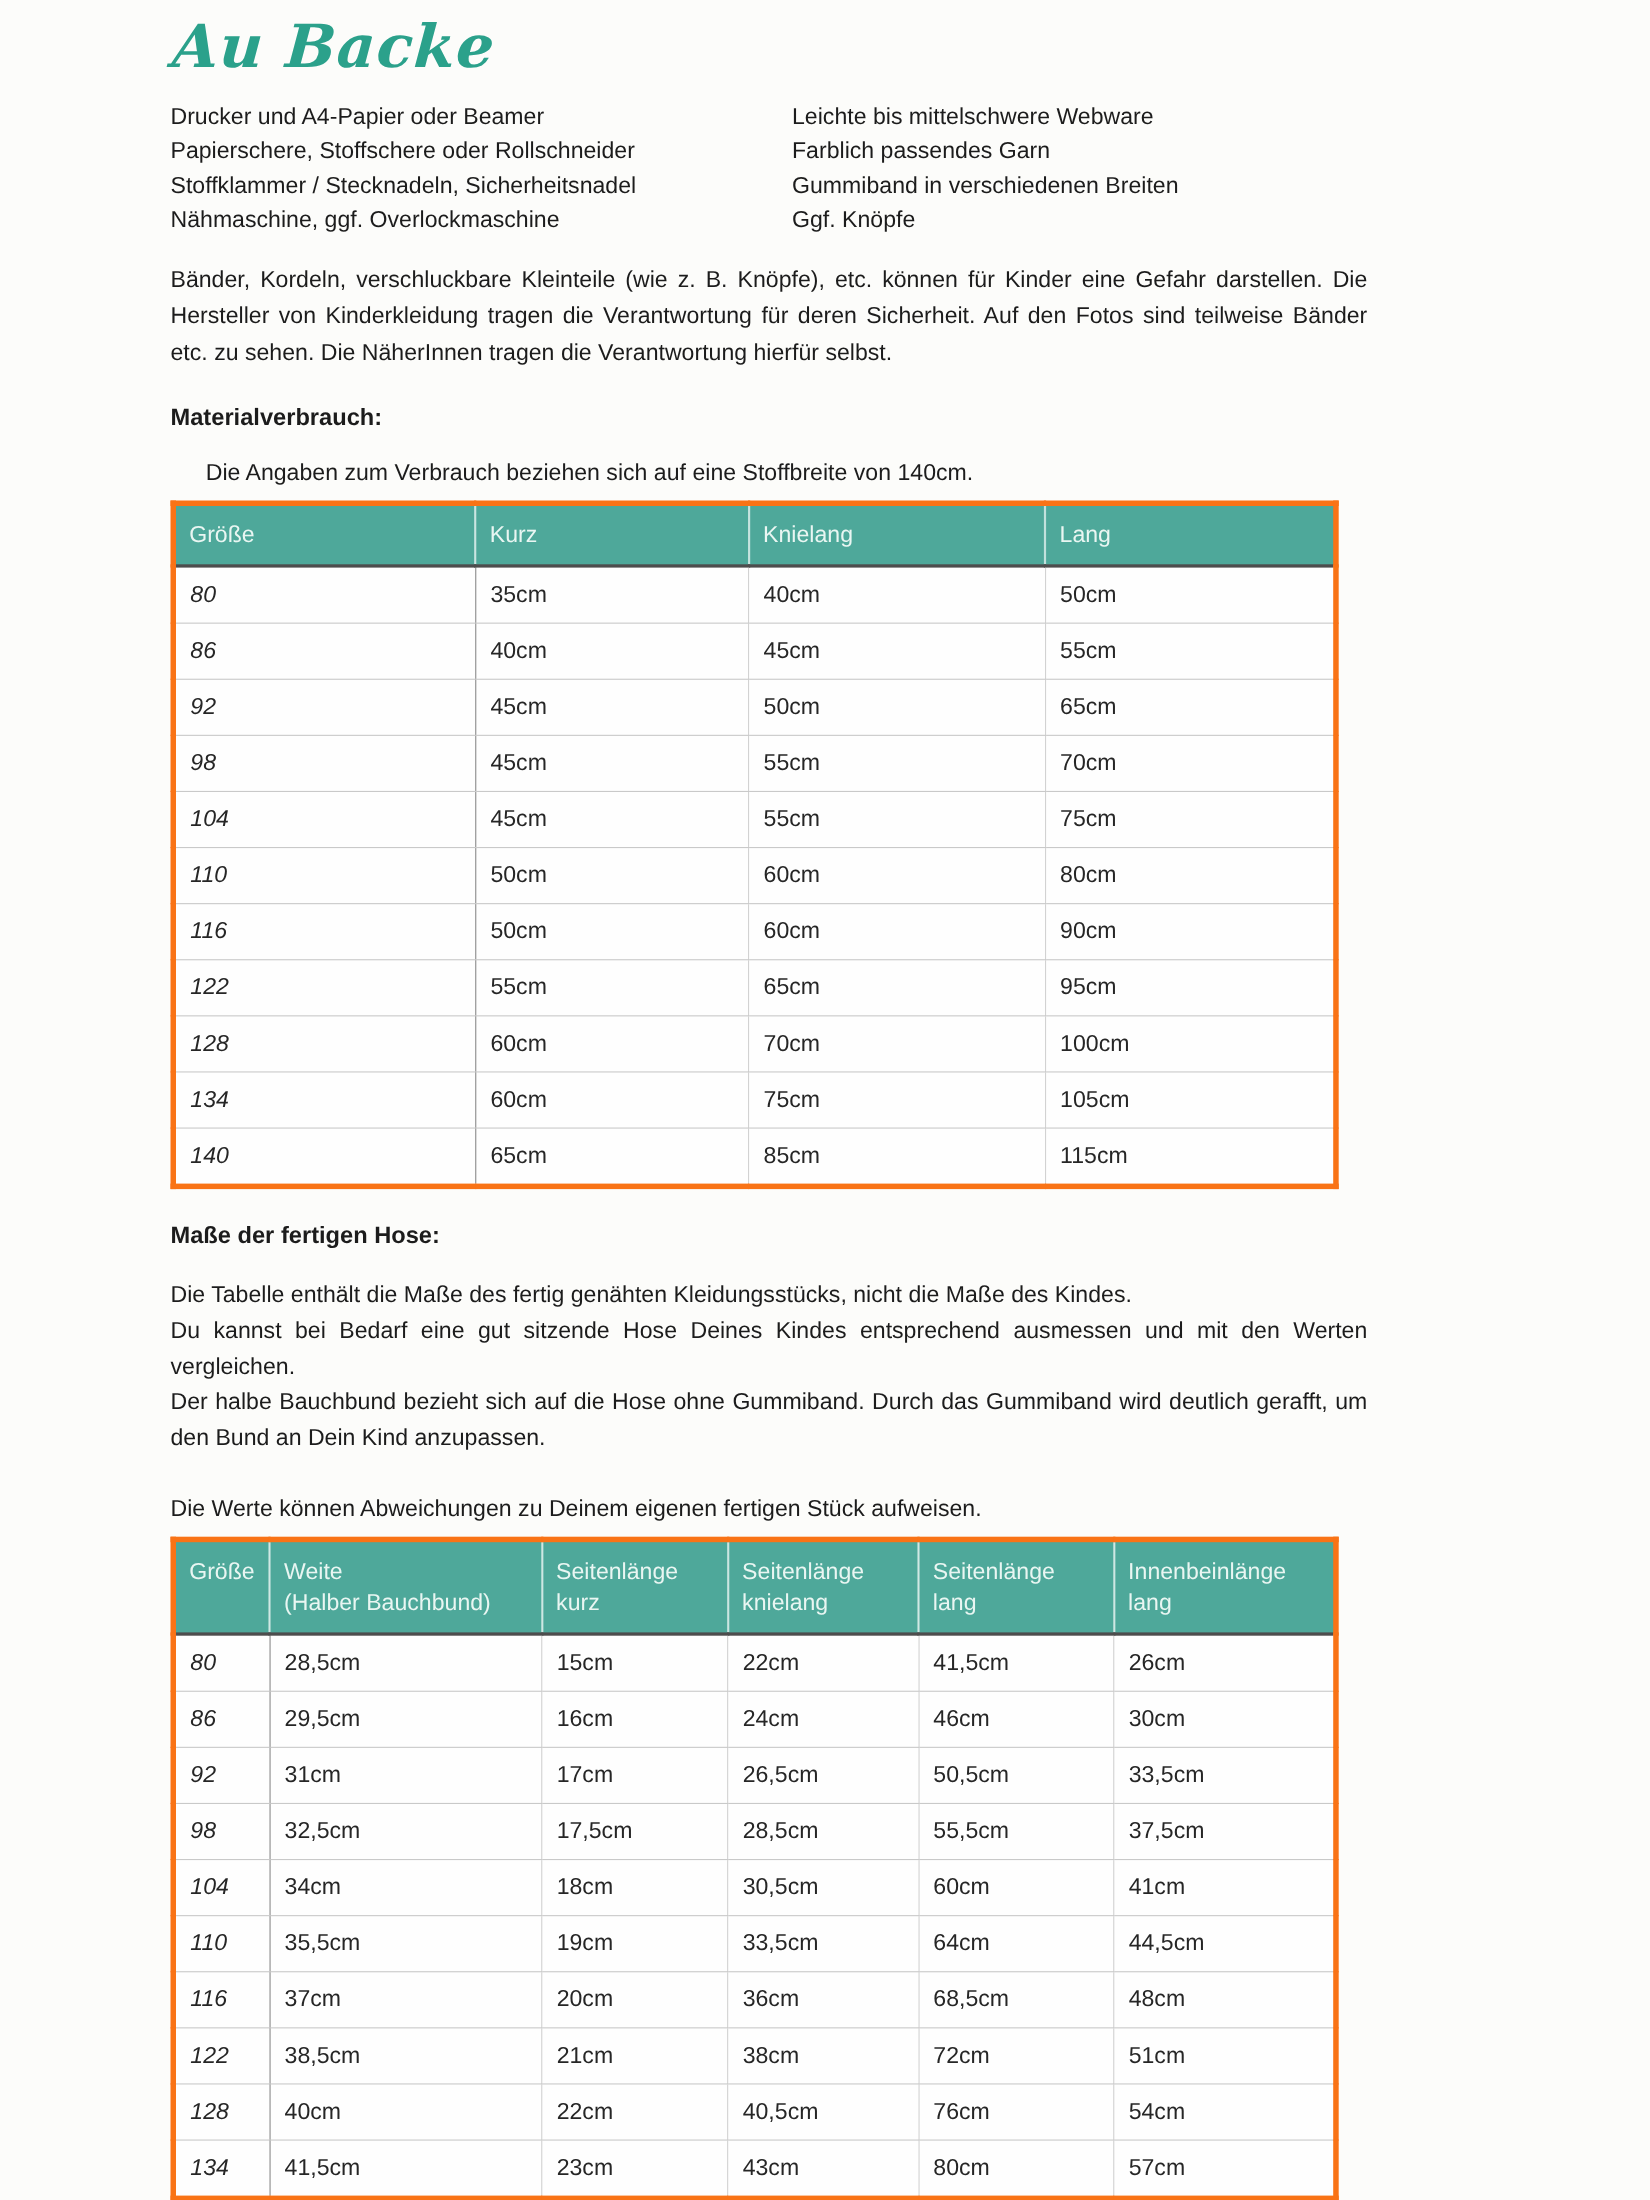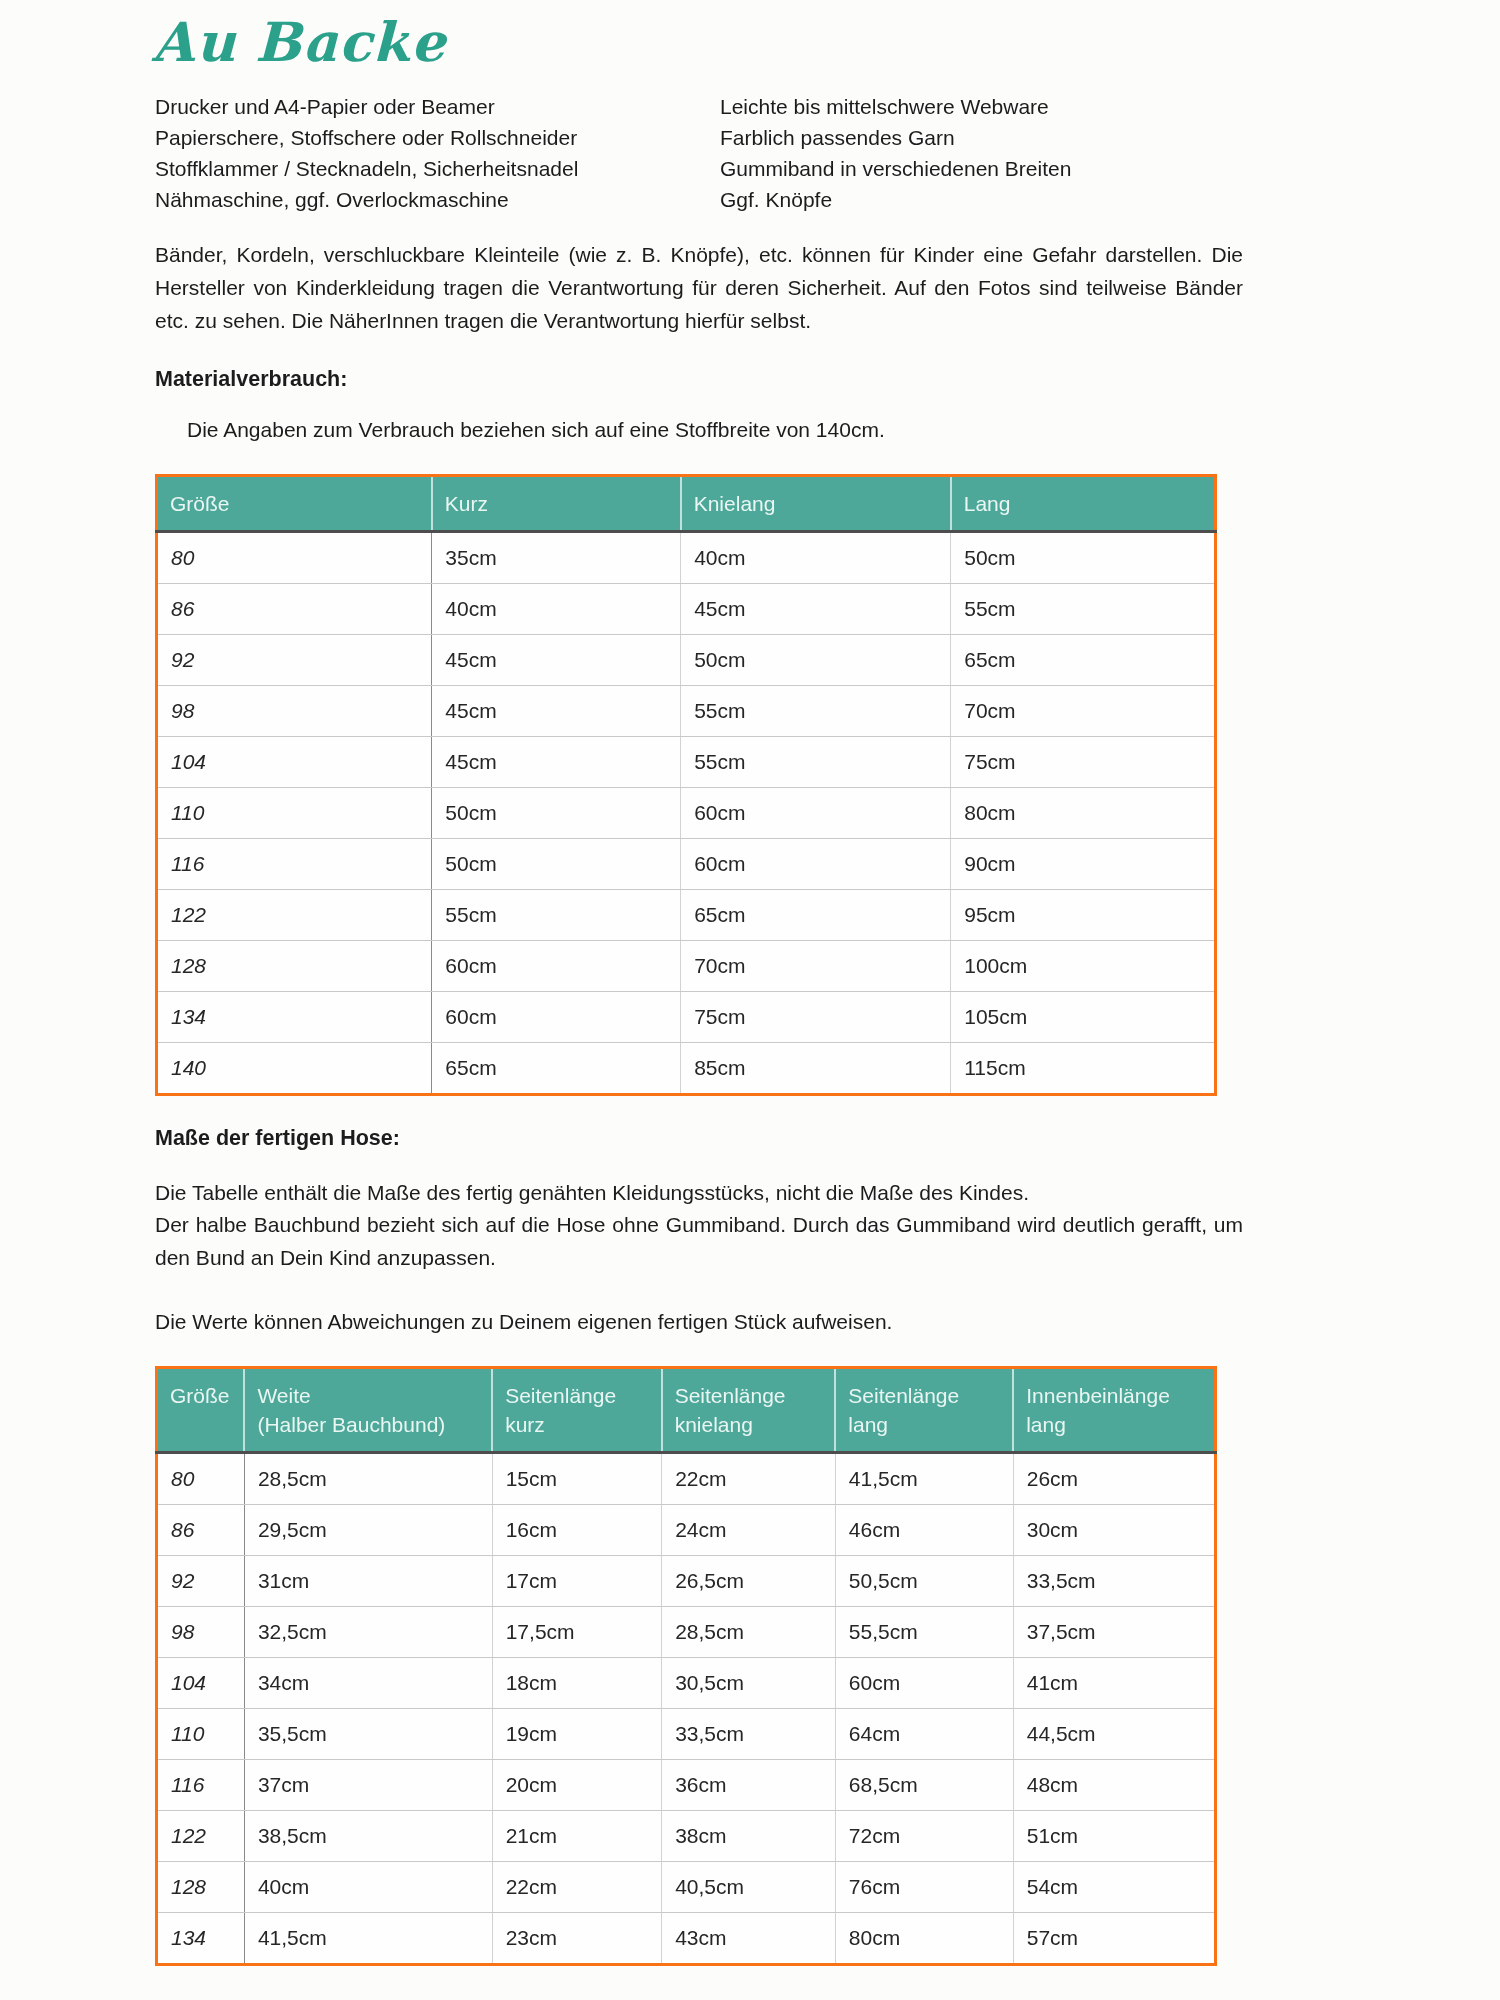--- a/index.html
+++ b/index.html
@@ -43,21 +43,21 @@
     font-size:21.5px;
     font-weight:bold;
   }
   .note{margin-top:26px;font-size:21px;margin-left:32px;}
   table{
     border-collapse:collapse;
     width:1062px;
     table-layout:fixed;
     background:#fefefe;
   }
-  .tbl{margin-top:32px;border:3px solid #f97316;}
+  .tbl{margin-top:13px;border:5px solid #f97316;}
   thead tr{border-bottom:3px solid #4d4d4d;}
   th{
     background:#4ea89a;
     color:#e9f6f2;
     font-weight:normal;
     text-align:left;
     font-size:21px;
     padding:12px 12px;
     border-right:2px solid rgba(255,255,255,0.65);
     white-space:pre-line;
@@ -200,20 +200,21 @@
           <td>85cm</td>
           <td>115cm</td>
         </tr>
       </tbody>
   </table>
 
   <div class="section-heading">Maße der fertigen Hose:</div>
 
   <div class="para">
     <div>Die Tabelle enthält die Maße des fertig genähten Kleidungsstücks, nicht die Maße des Kindes.</div>
+    <div>Du kannst bei Bedarf eine gut sitzende Hose Deines Kindes entsprechend ausmessen und mit den Werten vergleichen.</div>
     <div>Der halbe Bauchbund bezieht sich auf die Hose ohne Gummiband. Durch das Gummiband wird deutlich gerafft, um den Bund an Dein Kind anzupassen.</div>
   </div>
 
   <div class="note2">Die Werte können Abweichungen zu Deinem eigenen fertigen Stück aufweisen.</div>
 
   <table class="tbl">
     <colgroup>
       <col class="t2-c0">
         <col class="t2-c1">
         <col class="t2-c2">

